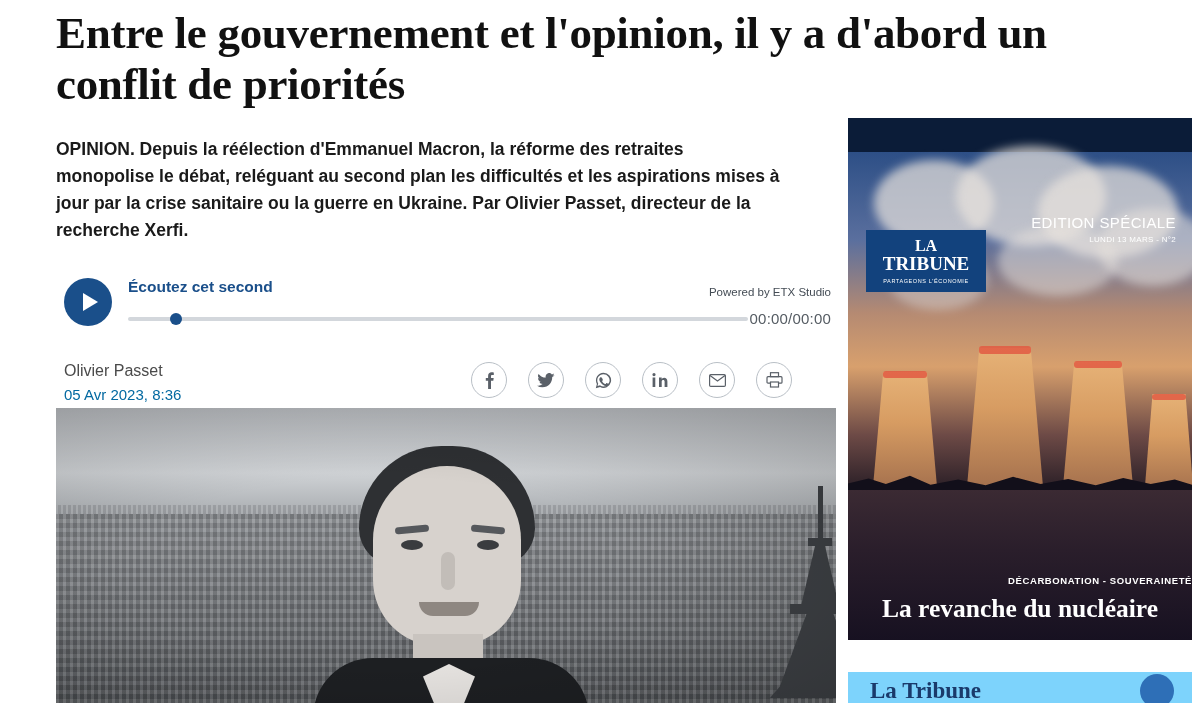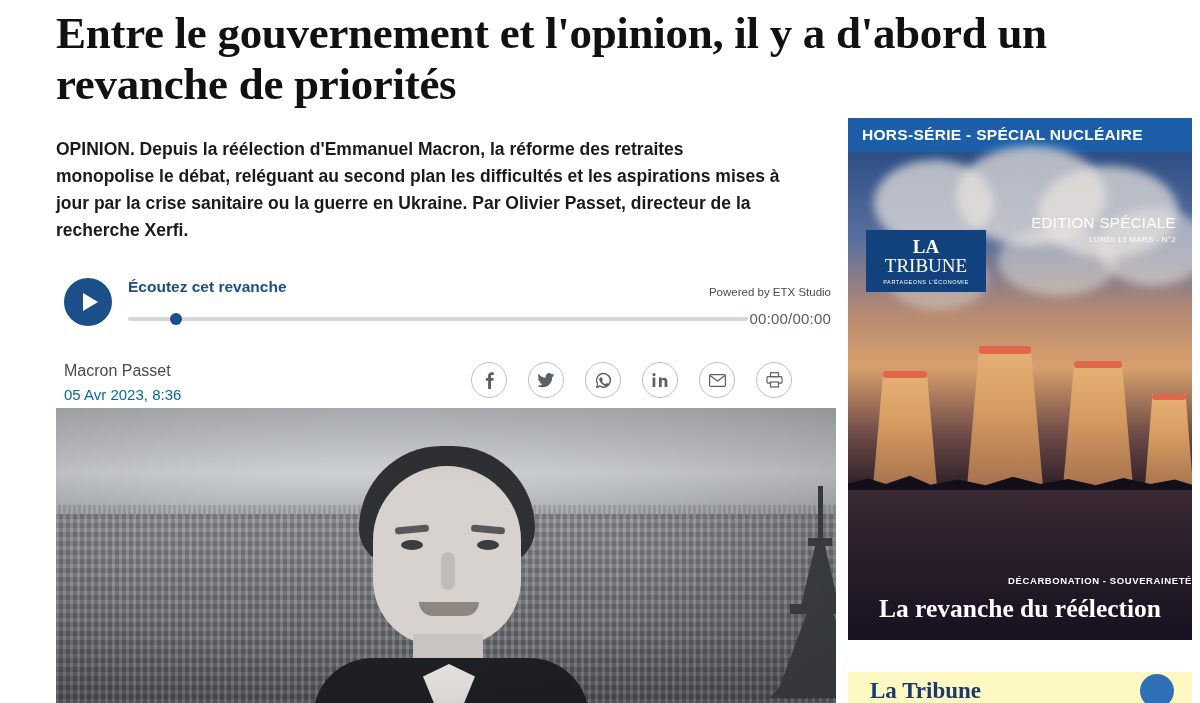--- a/index.html
+++ b/index.html
@@ -343,22 +343,22 @@
   }
   .mag-logo {
     position: absolute;
     left: 18px; top: 78px;
     width: 120px; height: 62px;
     background: #12427d;
     display: flex; flex-direction: column;
     align-items: center; justify-content: center;
     color: #fff;
   }
-  .mag-logo .l1 { font-family: "Liberation Serif", serif; font-weight: 700; font-size: 19px; line-height: 1; }
-  .mag-logo .l2 { font-family: "Liberation Serif", serif; font-weight: 400; font-size: 19px; line-height: 1.05; text-align: center; }
+  .mag-logo .l1 { font-family: "Liberation Serif", serif; font-weight: 700; font-size: 16px; line-height: 1; }
+  .mag-logo .l2 { font-family: "Liberation Serif", serif; font-weight: 700; font-size: 19px; line-height: 1.05; text-align: center; }
   .mag-logo .l3 { font-size: 5.5px; letter-spacing: 0.6px; margin-top: 4px; }
   .mag-edition {
     position: absolute;
     right: 16px; top: 62px;
     text-align: right;
     color: #ffffff;
   }
   .mag-edition .e1 { font-size: 15px; font-weight: 400; letter-spacing: 0.4px; }
   .mag-edition .e2 { font-size: 8px; margin-top: 4px; letter-spacing: 0.3px; }
   .mag-kicker {
@@ -376,21 +376,21 @@
     font-family: "Liberation Serif", serif;
     font-weight: 700;
     font-size: 25.5px;
   }
   .promo {
     position: absolute;
     left: 0;
     top: 672px;
     width: 344px;
     height: 31px;
-    background: #fef9c3;
+    background: #7dd3fc;
     overflow: hidden;
   }
   .promo-text {
     position: absolute;
     left: 22px; top: 6px;
     font-family: "Liberation Serif", serif;
     font-weight: 700;
     font-size: 23px;
     color: #1a3a6b;
   }
@@ -402,39 +402,39 @@
     background: #2e6fb7;
   }
 </style>
 </head>
 <body>
 
 <div class="page">
 
   <div class="article">
 
-    <h1 class="headline">Entre le gouvernement et l'opinion, il y a d'abord un revanche de priorités</h1>
+    <h1 class="headline">Entre le gouvernement et l'opinion, il y a d'abord un conflit de priorités</h1>
 
     <p class="standfirst">OPINION. Depuis la réélection d'Emmanuel Macron, la réforme des retraites monopolise le débat, reléguant au second plan les difficultés et les aspirations mises à jour par la crise sanitaire ou la guerre en Ukraine. Par Olivier Passet, directeur de la recherche Xerfi.</p>
 
     <div class="player">
       <div class="play-btn">
         <div class="play-tri"></div>
       </div>
-      <div class="player-label">Écoutez cet revanche</div>
+      <div class="player-label">Écoutez cet second</div>
       <div class="powered">Powered by ETX Studio</div>
       <div class="track-wrap">
         <div class="track"></div>
         <div class="knob"></div>
         <div class="time">00:00/00:00</div>
       </div>
     </div>
 
     <div class="byline-row">
-      <div class="author">Macron Passet</div>
+      <div class="author">Olivier Passet</div>
       <div class="pubdate">05 Avr 2023, 8:36</div>
 
       <div class="share">
         <div class="share-btn">
           <svg width="9" height="18" viewBox="0 0 9 18">
             <path d="M6 18V9.8h2.3l.4-2.8H6V5.3c0-.8.2-1.3 1.4-1.3H8.8V1.5C8.5 1.4 7.6 1.3 6.6 1.3 4.5 1.3 3.1 2.6 3.1 5V7H.8v2.8h2.3V18H6z" fill="#5a6068"></path>
           </svg>
         </div>
         <div class="share-btn">
           <svg width="18" height="15" viewBox="0 0 18 15">
@@ -492,23 +492,20 @@
       <div class="p-neck"></div>
       <div class="p-shoulders"></div>
       <div class="p-shirt"></div>
     </div>
     <div class="hero-vig"></div>
   </div>
 
   <div class="rail">
 
     <div class="mag">
-      <div class="mag-band">
-        <span>HORS-SÉRIE - SPÉCIAL NUCLÉAIRE</span>
-      </div>
 
       <div class="mag-photo">
         <div class="cloud" style="left:26px;  top:8px;   width:120px; height:86px;"></div>
         <div class="cloud" style="left:108px; top:-6px;  width:150px; height:100px;"></div>
         <div class="cloud" style="left:190px; top:14px;  width:140px; height:92px;"></div>
         <div class="cloud" style="left:250px; top:56px;  width:110px; height:78px; opacity:.8;"></div>
         <div class="cloud" style="left:150px; top:74px;  width:120px; height:70px; opacity:.7;"></div>
         <div class="cloud" style="left:40px;  top:96px;  width:100px; height:62px; opacity:.55;"></div>
 
         <div class="tow" style="left:24px;  width:66px;  height:126px;"></div>
@@ -528,21 +525,21 @@
           <div class="l2">TRIBUNE</div>
           <div class="l3">PARTAGEONS L'ÉCONOMIE</div>
         </div>
 
         <div class="mag-edition">
           <div class="e1">EDITION SPÉCIALE</div>
           <div class="e2">LUNDI 13 MARS - N°2</div>
         </div>
 
         <div class="mag-kicker">DÉCARBONATION - SOUVERAINETÉ</div>
-        <div class="mag-title">La revanche du réélection</div>
+        <div class="mag-title">La revanche du nucléaire</div>
       </div>
     </div>
 
     <div class="promo">
       <div class="promo-text">La Tribune</div>
       <div class="promo-circle"></div>
     </div>
 
   </div>
 </div>

